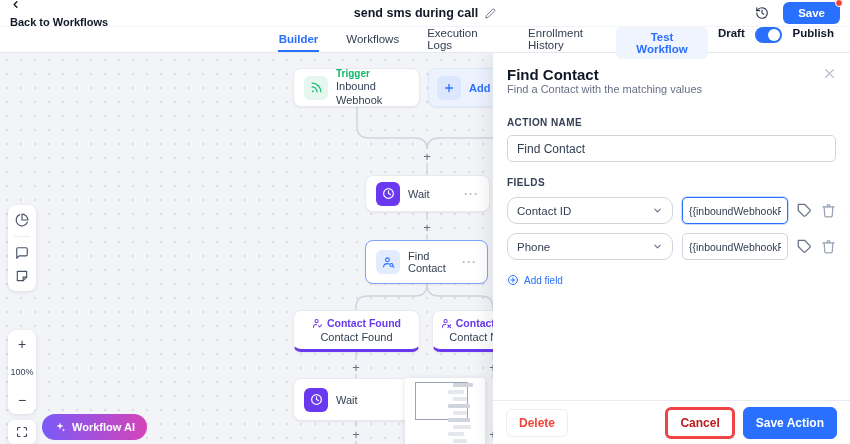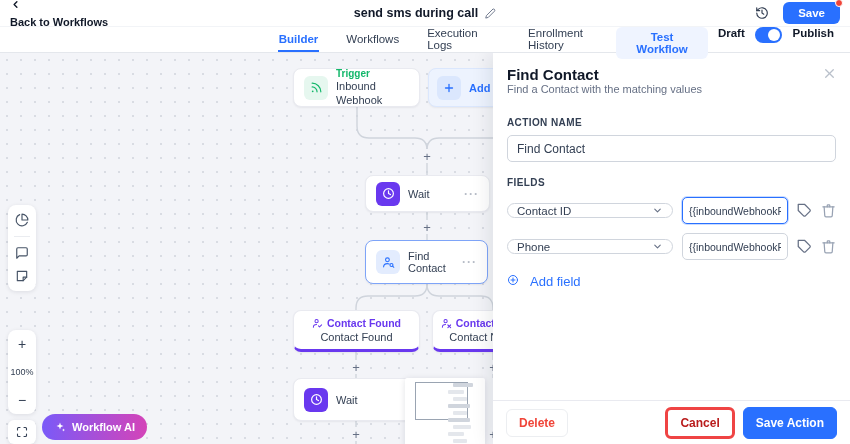--- a/index.html
+++ b/index.html
@@ -109,31 +109,31 @@
            box-shadow:-6px 0 16px rgba(16,24,40,.08); z-index:20; }
   .panel-body { position:absolute; top:0; left:0; right:0; bottom:44px; padding:13px 14px; overflow:hidden; }
   .panel-title { font-size:15px; font-weight:bold; color:#101828; }
   .panel-desc { font-size:11px; color:#667085; }
   .close-x { position:absolute; top:14px; right:14px; color:#b9c0ca; cursor:pointer; display:flex; }
   .sec-label { margin-top:22px; font-size:10px; font-weight:bold; color:#344054; letter-spacing:.4px; }
   .txt-input { margin-top:7px; width:100%; height:27px; border:1px solid #d0d5dd; border-radius:5px;
                padding:0 9px; font-size:12px; color:#344054; font-family:"Liberation Sans",sans-serif;
                background:#fff; outline:none; }
   .field-row { margin-top:9px; display:flex; align-items:center; gap:9px; }
-  .select { flex:1; height:15px; border:1px solid #d0d5dd; border-radius:10px; background:#fff;
+  .select { flex:1; height:27px; border:1px solid #d0d5dd; border-radius:10px; background:#fff;
             display:flex; align-items:center; justify-content:space-between; padding:0 9px;
             font-size:11.5px; color:#344054; cursor:pointer; }
   .select .chev { color:#667085; display:flex; }
   .val-input { width:106px; height:27px; border:1px solid #d0d5dd; border-radius:5px; padding:0 6px;
                font-size:10.5px; color:#344054; font-family:"Liberation Sans",sans-serif; outline:none; }
   .val-input.focused { border:1px solid #2970ff; box-shadow:0 0 0 1px rgba(41,112,255,.25); }
   .row-ic { color:#667085; display:flex; cursor:pointer; }
   .row-ic.trash { color:#98a2b3; }
-  .add-field { margin-top:14px; display:inline-flex; gap:11px; color:#2970ff;
-               font-size:13px; cursor:pointer; }
+  .add-field { margin-top:14px; display:inline-flex; align-items:center; gap:5px; color:#2970ff;
+               font-size:10px; cursor:pointer; }
   .panel-footer { position:absolute; left:0; right:0; bottom:0; height:44px; border-top:1px solid #e9eaf0;
                   display:flex; align-items:center; padding:0 13px; background:#fff; }
   .btn { font-size:12px; font-weight:bold; border-radius:6px; padding:6px 12px; cursor:pointer;
          font-family:"Liberation Sans",sans-serif; }
   .btn-delete { background:#fff; color:#f04438; border:1px solid #eceef1; }
   .footer-right { margin-left:auto; display:flex; gap:8px; }
   .btn-cancel { background:#fff; color:#b91c1c; border:3px solid #ef4444; }
   .btn-save-action { background:#2970ff; color:#fff; border:1px solid #2970ff; }
 </style>
 </head>

